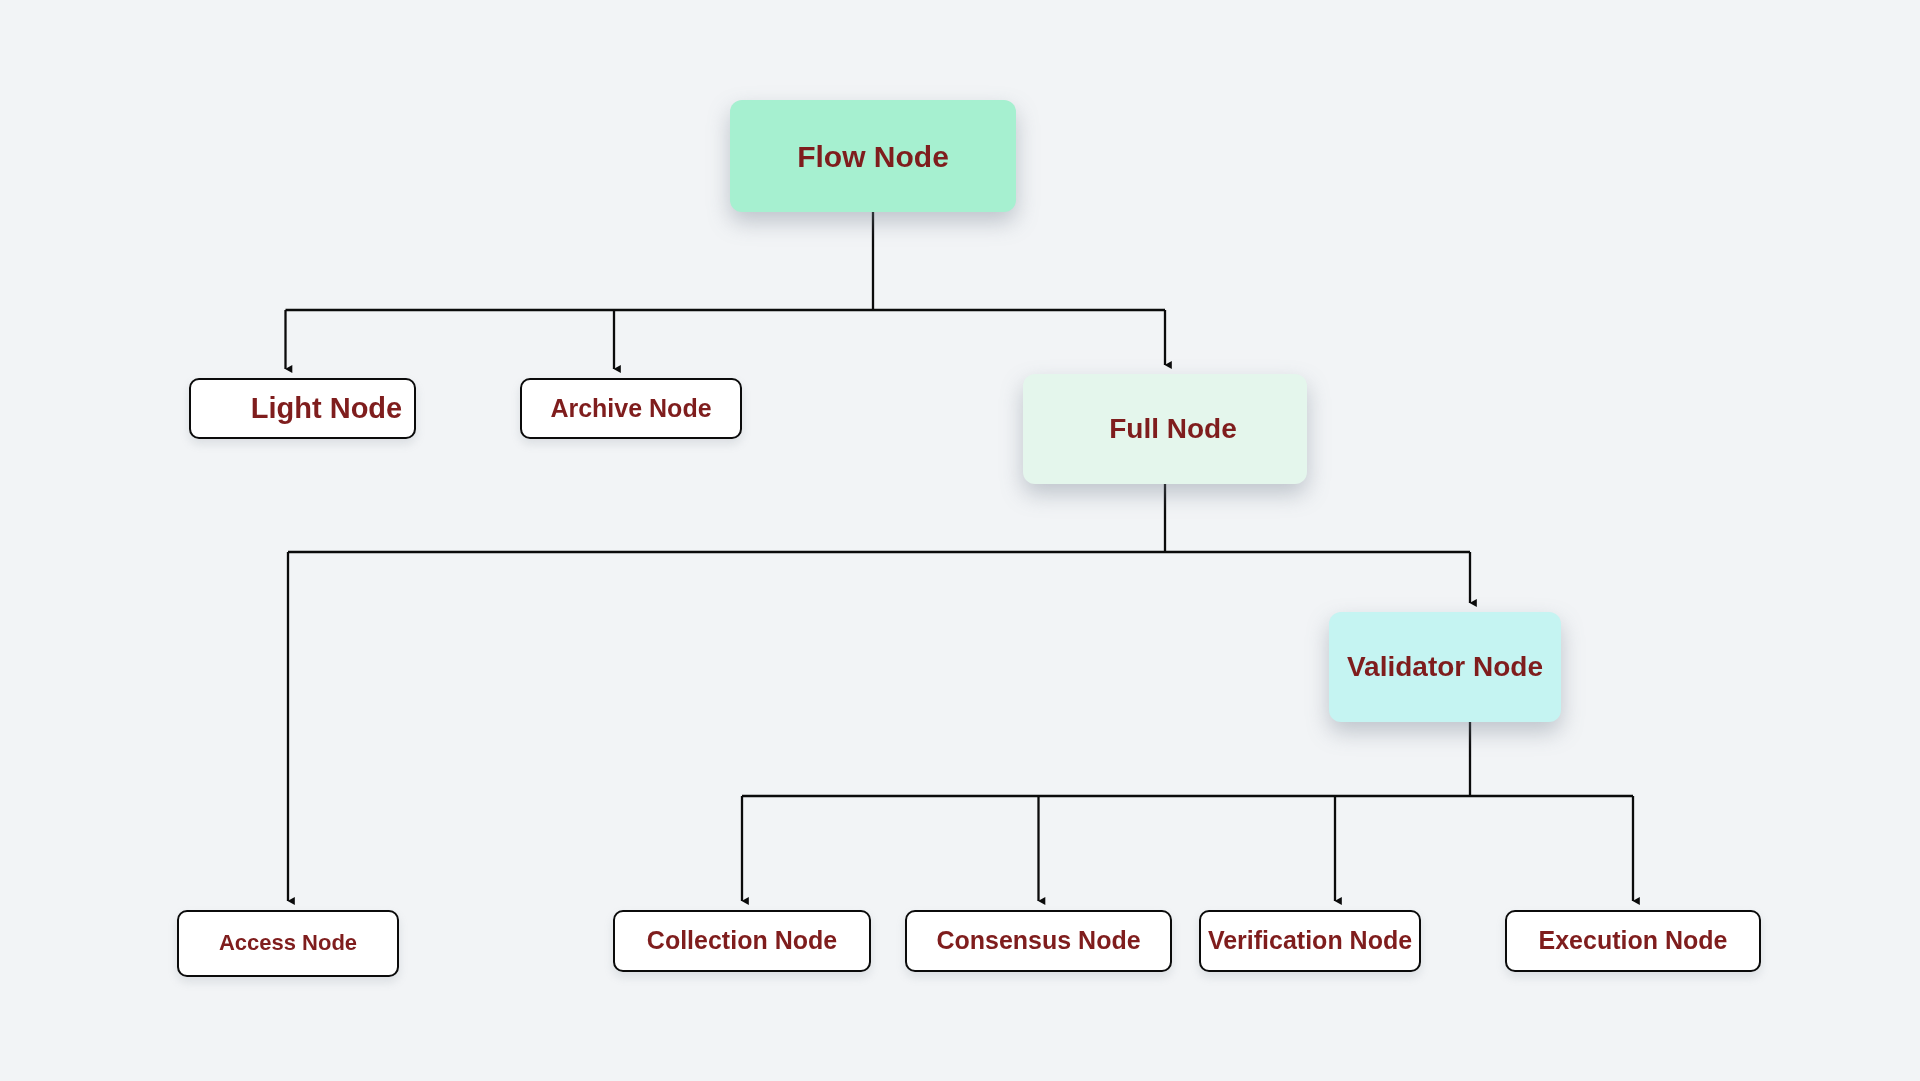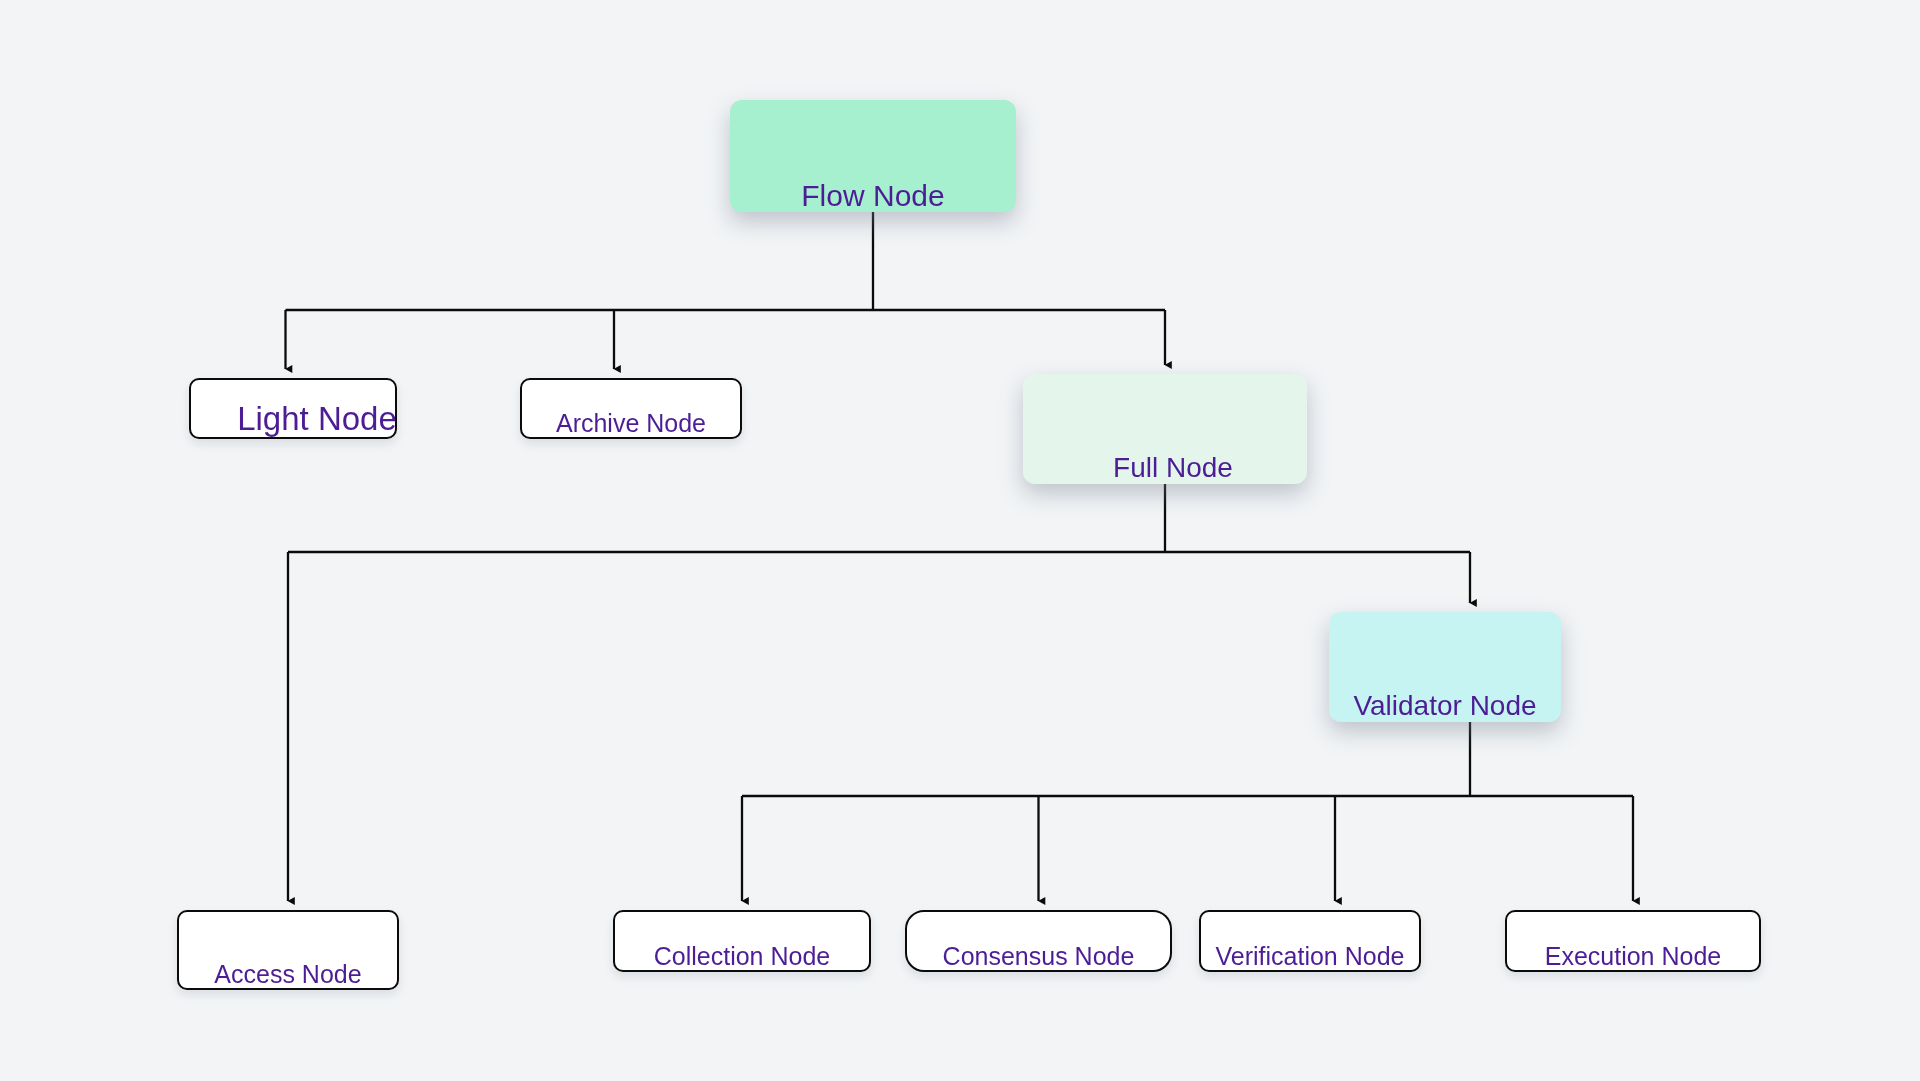--- a/index.html
+++ b/index.html
@@ -23,26 +23,27 @@
     left: 0;
     top: 0;
     width: 1920px;
     height: 1081px;
     pointer-events: none;
   }
   .node {
     position: absolute;
     box-sizing: border-box;
     display: flex;
-    align-items: flex-end;
+    align-items: center;
     justify-content: center;
     text-align: center;
-    color: #4c1d95;
+    color: #7f1d1d;
     line-height: 1.1;
     white-space: nowrap;
+    font-weight: bold;
   }
   .node.leaf {
     background: #ffffff;
     border: 2.2px solid #0b0b0b;
     border-radius: 10px;
     font-size: 25px;
     box-shadow: 0 5px 10px rgba(130,140,150,0.20);
   }
   .node.tinted {
     border: none;
@@ -82,39 +83,39 @@
         <path d="M 1038.5 796 L 1038.5 901" marker-end="url(#arrowhead)"></path>
         <path d="M 1335 796 L 1335 901" marker-end="url(#arrowhead)"></path>
         <path d="M 1633 796 L 1633 901" marker-end="url(#arrowhead)"></path>
       </g>
   </svg>
 
   <div id="node-layer">
       <div class="node tinted shadow-soft" style="left: 730px; top: 100px; width: 286px; height: 112px; font-size: 30px; background: rgb(166, 240, 208);">
         <span class="node-label">Flow Node</span>
       </div>
-      <div class="node leaf" style="left: 189px; top: 378px; width: 208px; height: 61px; font-size: 33px; padding-left: 48px;">
+      <div class="node leaf" style="left: 189px; top: 378px; width: 227px; height: 61px; font-size: 29px; padding-left: 48px;">
         <span class="node-label">Light Node</span>
       </div>
       <div class="node leaf" style="left: 503px; top: 378px; width: 222px; height: 61px; font-size: 25px; margin-left: 17px;">
         <span class="node-label">Archive Node</span>
       </div>
       <div class="node tinted shadow-soft" style="left: 1023px; top: 374px; width: 284px; height: 110px; font-size: 28px; background: rgb(228, 246, 236); padding-left: 16px;">
         <span class="node-label">Full Node</span>
       </div>
       <div class="node tinted shadow-soft" style="left: 1329px; top: 612px; width: 232px; height: 110px; font-size: 28px; background: rgb(197, 244, 242);">
         <span class="node-label">Validator Node</span>
       </div>
-      <div class="node leaf" style="left: 177px; top: 910px; width: 222px; height: 80px; font-size: 25px;">
+      <div class="node leaf" style="left: 177px; top: 910px; width: 222px; height: 67px; font-size: 22px;">
         <span class="node-label">Access Node</span>
       </div>
       <div class="node leaf" style="left: 613px; top: 910px; width: 258px; height: 62px; font-size: 25px;">
         <span class="node-label">Collection Node</span>
       </div>
-      <div class="node leaf" style="left: 905px; top: 910px; width: 267px; height: 62px; font-size: 25px; border-radius: 19px;">
+      <div class="node leaf" style="left: 905px; top: 910px; width: 267px; height: 62px; font-size: 25px;">
         <span class="node-label">Consensus Node</span>
       </div>
       <div class="node leaf" style="left: 1199px; top: 910px; width: 222px; height: 62px; font-size: 25px;">
         <span class="node-label">Verification Node</span>
       </div>
       <div class="node leaf" style="left: 1505px; top: 910px; width: 256px; height: 62px; font-size: 25px;">
         <span class="node-label">Execution Node</span>
       </div>
     </div>
 

